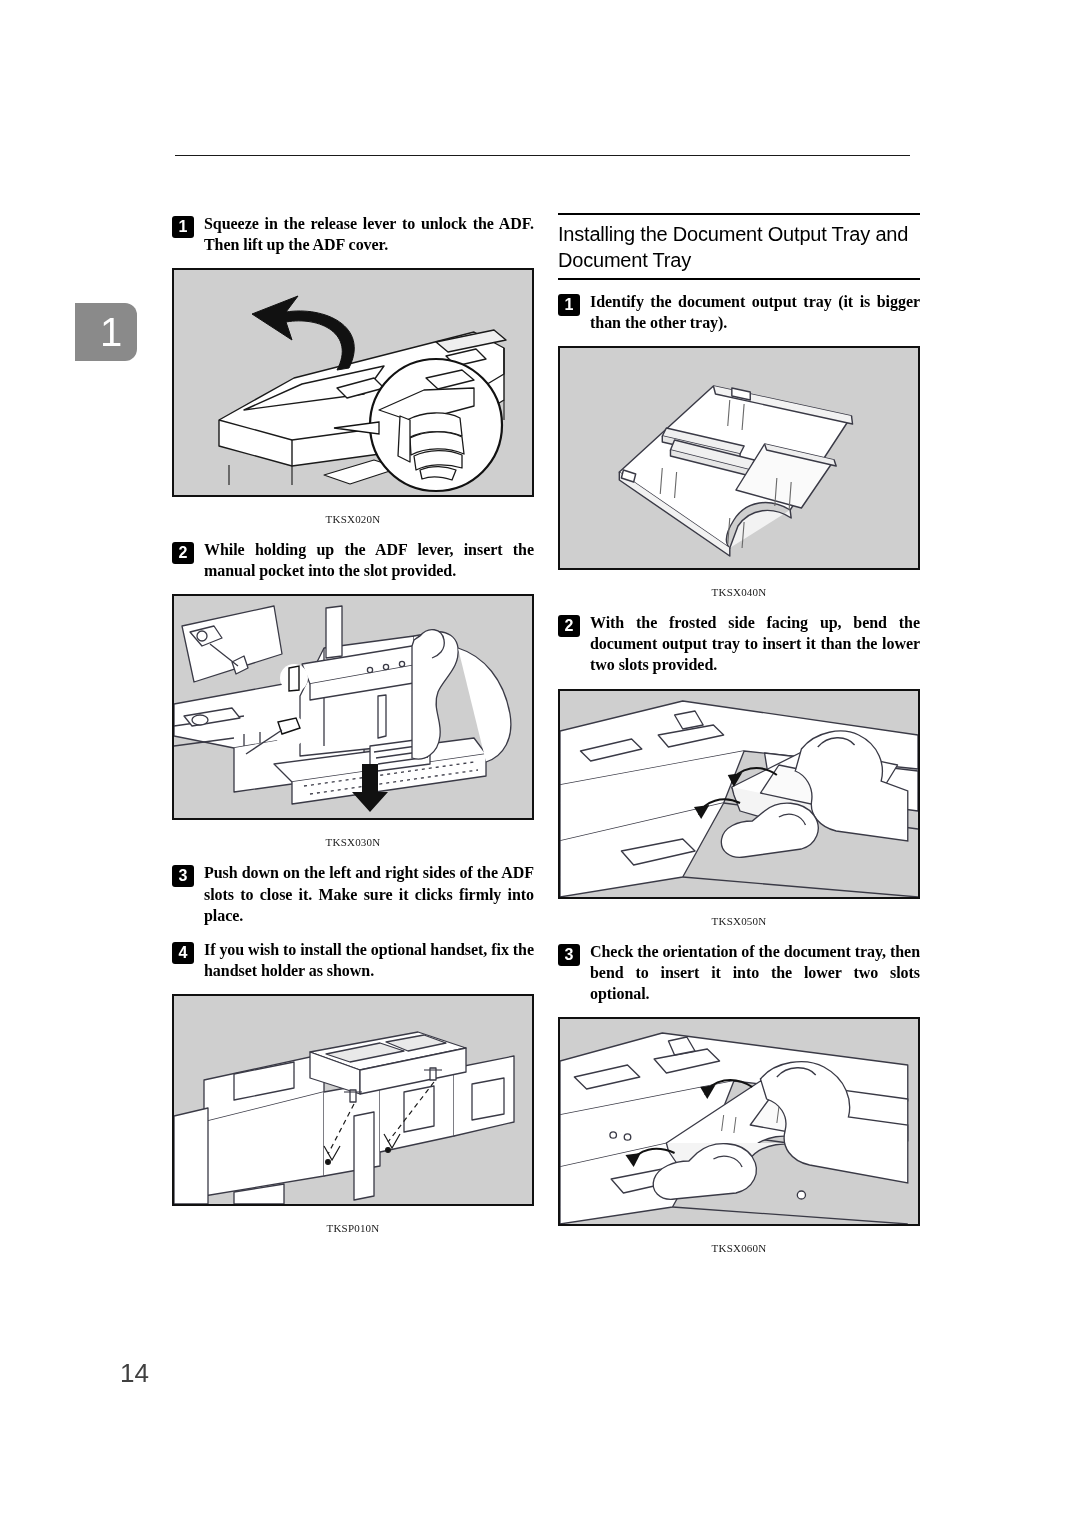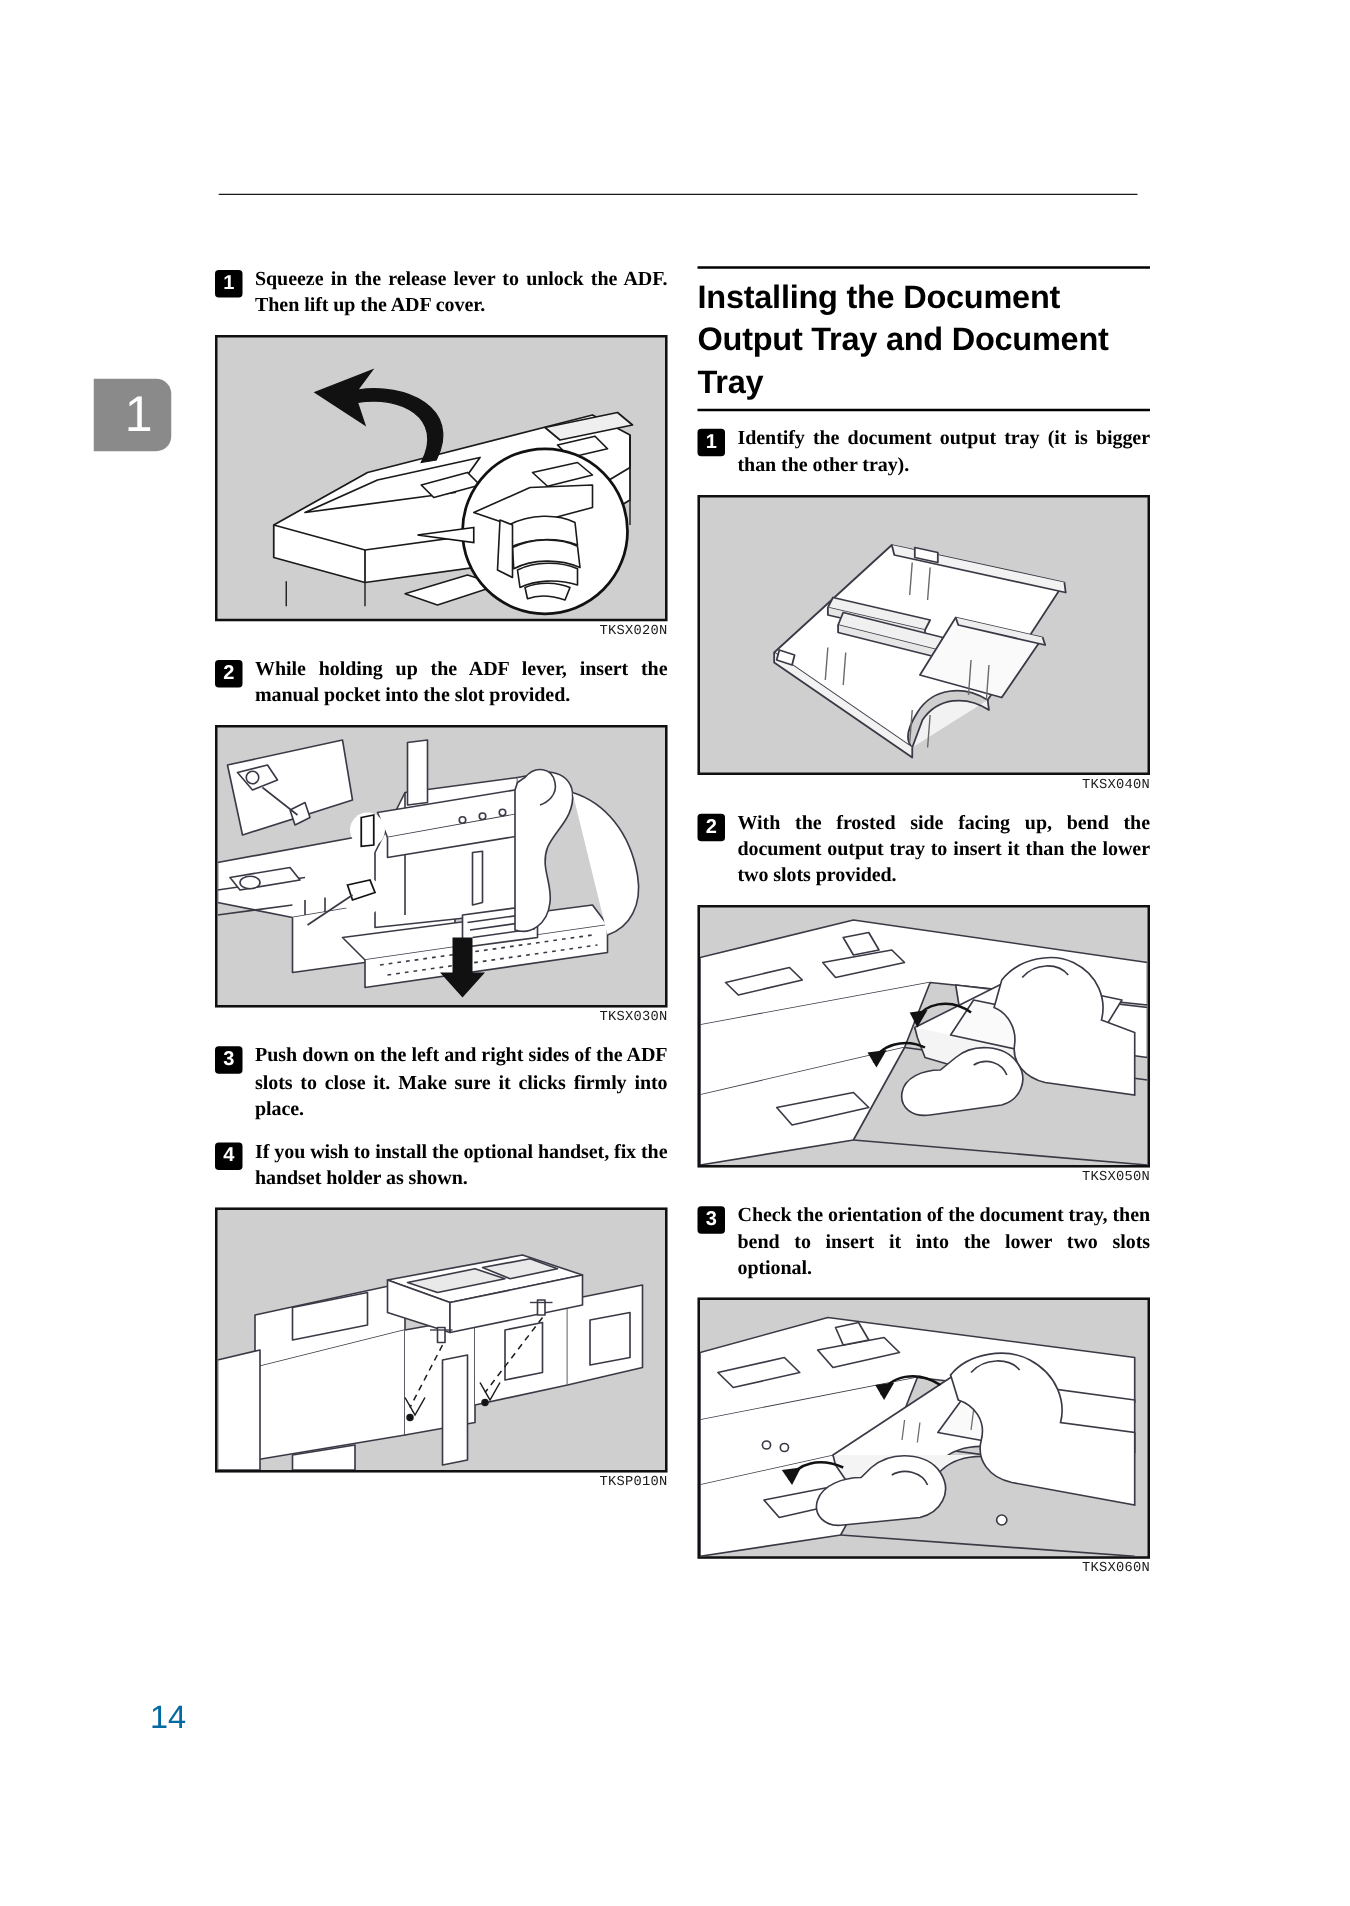--- a/index.html
+++ b/index.html
@@ -14,50 +14,50 @@
     color:#ffffff;font-weight:400;line-height:1;padding-left:10px;}
 
   
   .runhead{position:absolute;left:175px;top:152px;width:735px;}
   .runhead .txt{font-family:"Liberation Sans",sans-serif;font-size:15.5px;
     color:#111;letter-spacing:.1px;}
   .runhead .rule{margin-top:3px;border-bottom:1.4px solid #1a1a1a;width:735px;}
 
   
   .pagenum{position:absolute;left:120px;top:1358px;
-    font-family:"Liberation Sans",sans-serif;font-size:26px;color:#0369a1;}
+    font-family:"Liberation Sans",sans-serif;font-size:26px;color:#404040;}
 
   
   .col{position:absolute;top:213px;width:362px;}
   .col-left{left:172px;}
   .col-right{left:558px;}
 
   
   .sect{margin-bottom:11px;}
   .sect .r-top{border-bottom:2.6px solid #000;}
   .sect .r-bot{border-bottom:2.6px solid #000;margin-top:5px;}
-  .sect h2{font-family:"Liberation Sans",sans-serif;font-size:26px;
-    font-weight:bold;line-height:1.3;margin:6px 0 4px 0;letter-spacing:-.2px;}
+  .sect h2{font-family:"Liberation Sans",sans-serif;font-size:20px;
+    font-weight:normal;line-height:1.3;margin:6px 0 4px 0;letter-spacing:-.2px;}
 
   
   .step{position:relative;padding-left:32px;margin-bottom:13px;}
   .step p{margin:0;font-family:"Liberation Serif",serif;font-weight:bold;
     font-size:16px;line-height:1.32;text-align:justify;
     text-align-last:left;letter-spacing:-.05px;}
   .badge{position:absolute;left:0;top:3px;width:22px;height:22px;
     background:#000;border-radius:3px;color:#fff;
     font-family:"Liberation Sans",sans-serif;font-weight:bold;font-size:16px;
     display:flex;align-items:center;justify-content:center;line-height:1;}
 
   
   .figure{margin:4px 0 14px 0;}
   .figbox{border:2.2px solid #101010;background:#cfcfcf;position:relative;
     overflow:hidden;}
-  .figcode{font-family:Liberation Mono, monospace;font-size:11px;
-    color:#1a1a1a;text-align:right;margin-top:2px;letter-spacing:.2px;}
+  .figcode{font-family:Liberation Serif, serif;font-size:11px;
+    color:#1a1a1a;text-align:center;margin-top:16px;letter-spacing:.2px;}
   .figbox svg{display:block;width:100%;height:100%;}
 </style>
 </head>
 <body>
 
 <div class="chapter-tab">
   <span>1</span>
 </div>
 
 <div class="runhead">

